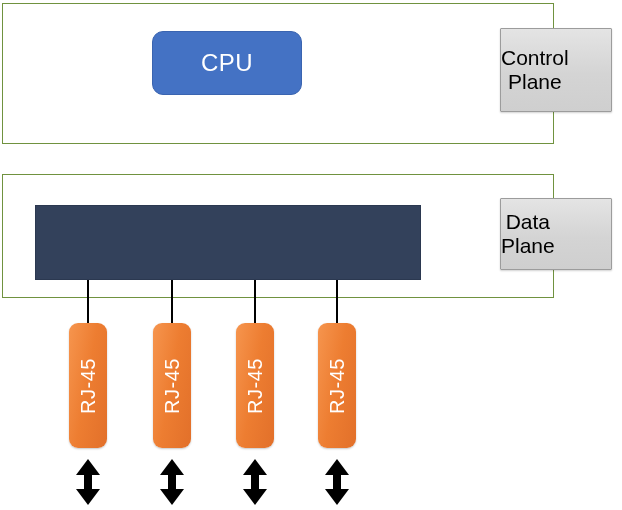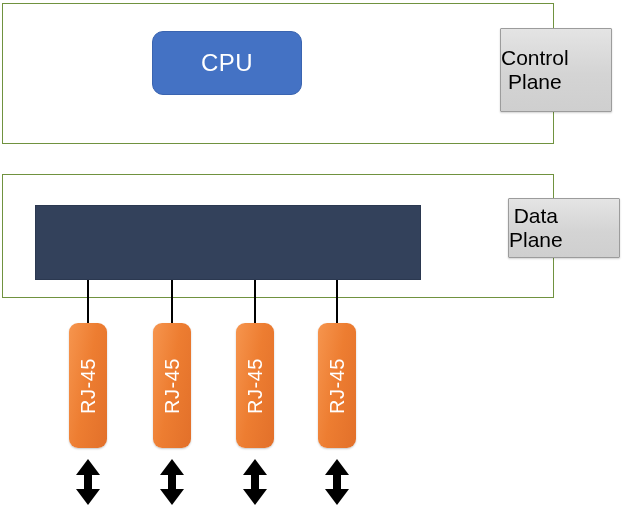--- a/index.html
+++ b/index.html
@@ -63,21 +63,21 @@
     box-sizing: border-box;
     display: flex;
     align-items: center;
     text-align: center;
     color: #000000;
     font-size: 21px;
     line-height: 1.12;
     box-shadow: 0 1px 2px rgba(0,0,0,.18);
   }
   #control-plane-label { left: 500px; top: 28px;  height: 84px; }
-  #data-plane-label    { left: 500px; top: 198px; height: 60px; margin-left: 8px; }
+  #data-plane-label    { left: 500px; top: 198px; height: 72px; }
 
   
   .connector {
     position: absolute;
     width: 2px;
     background: #000000;
     top: 280px;
     height: 44px;
   }
 

